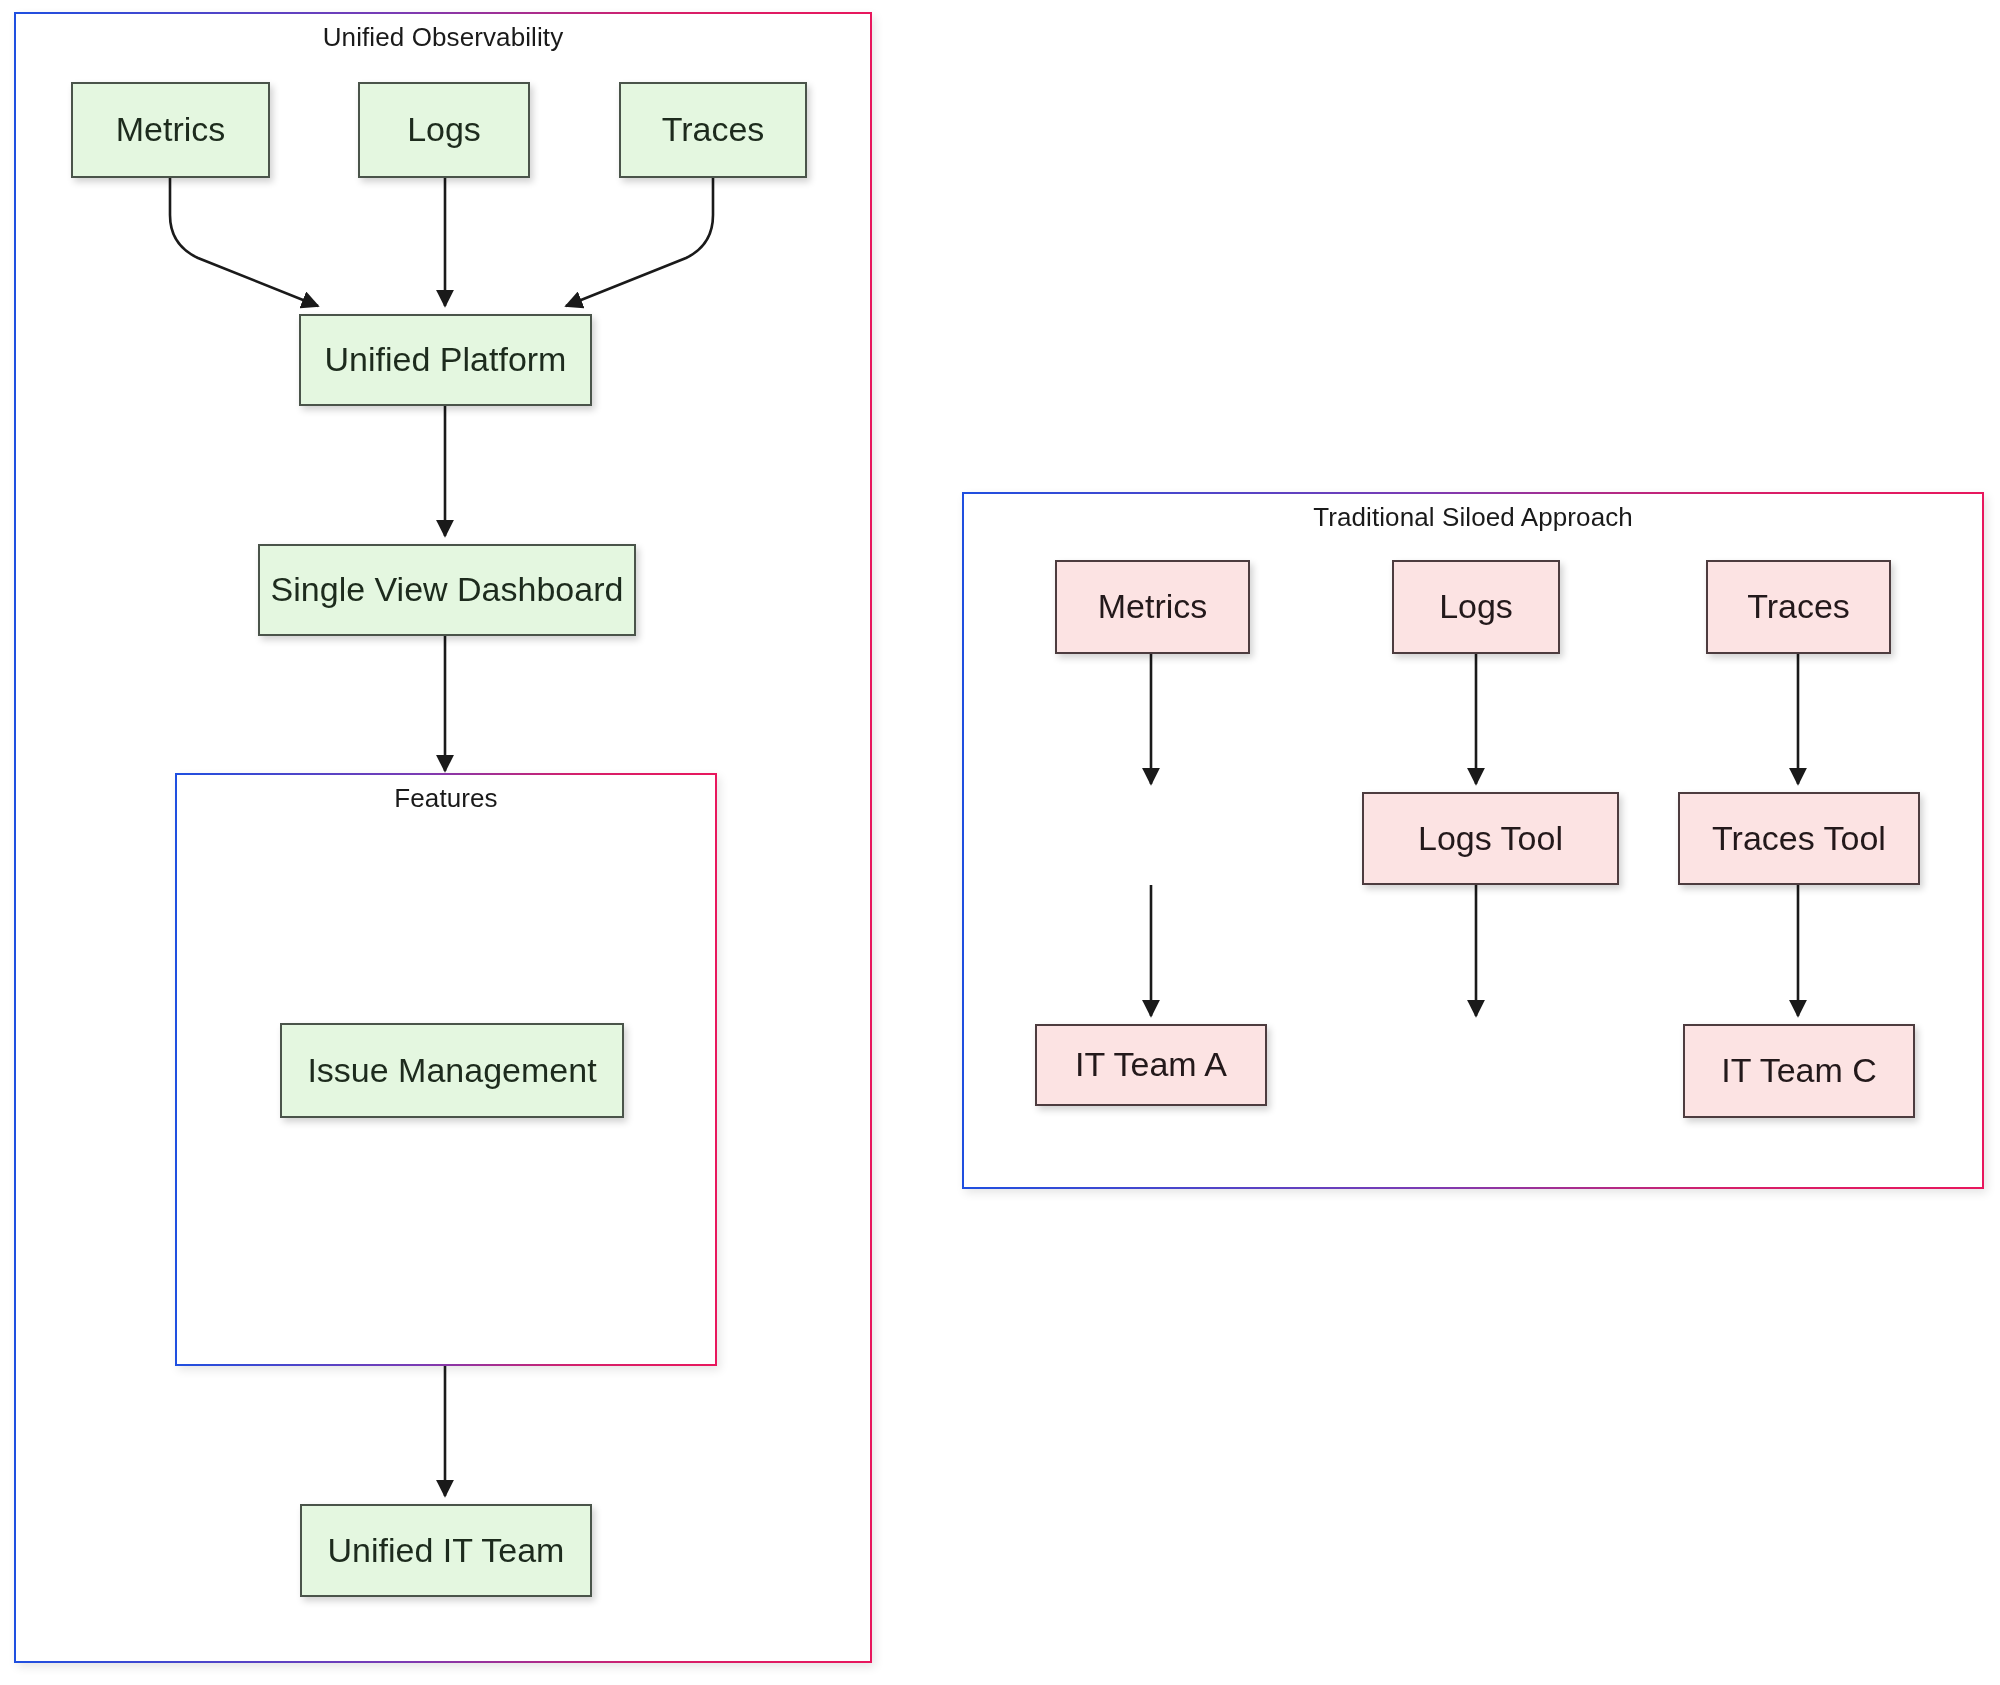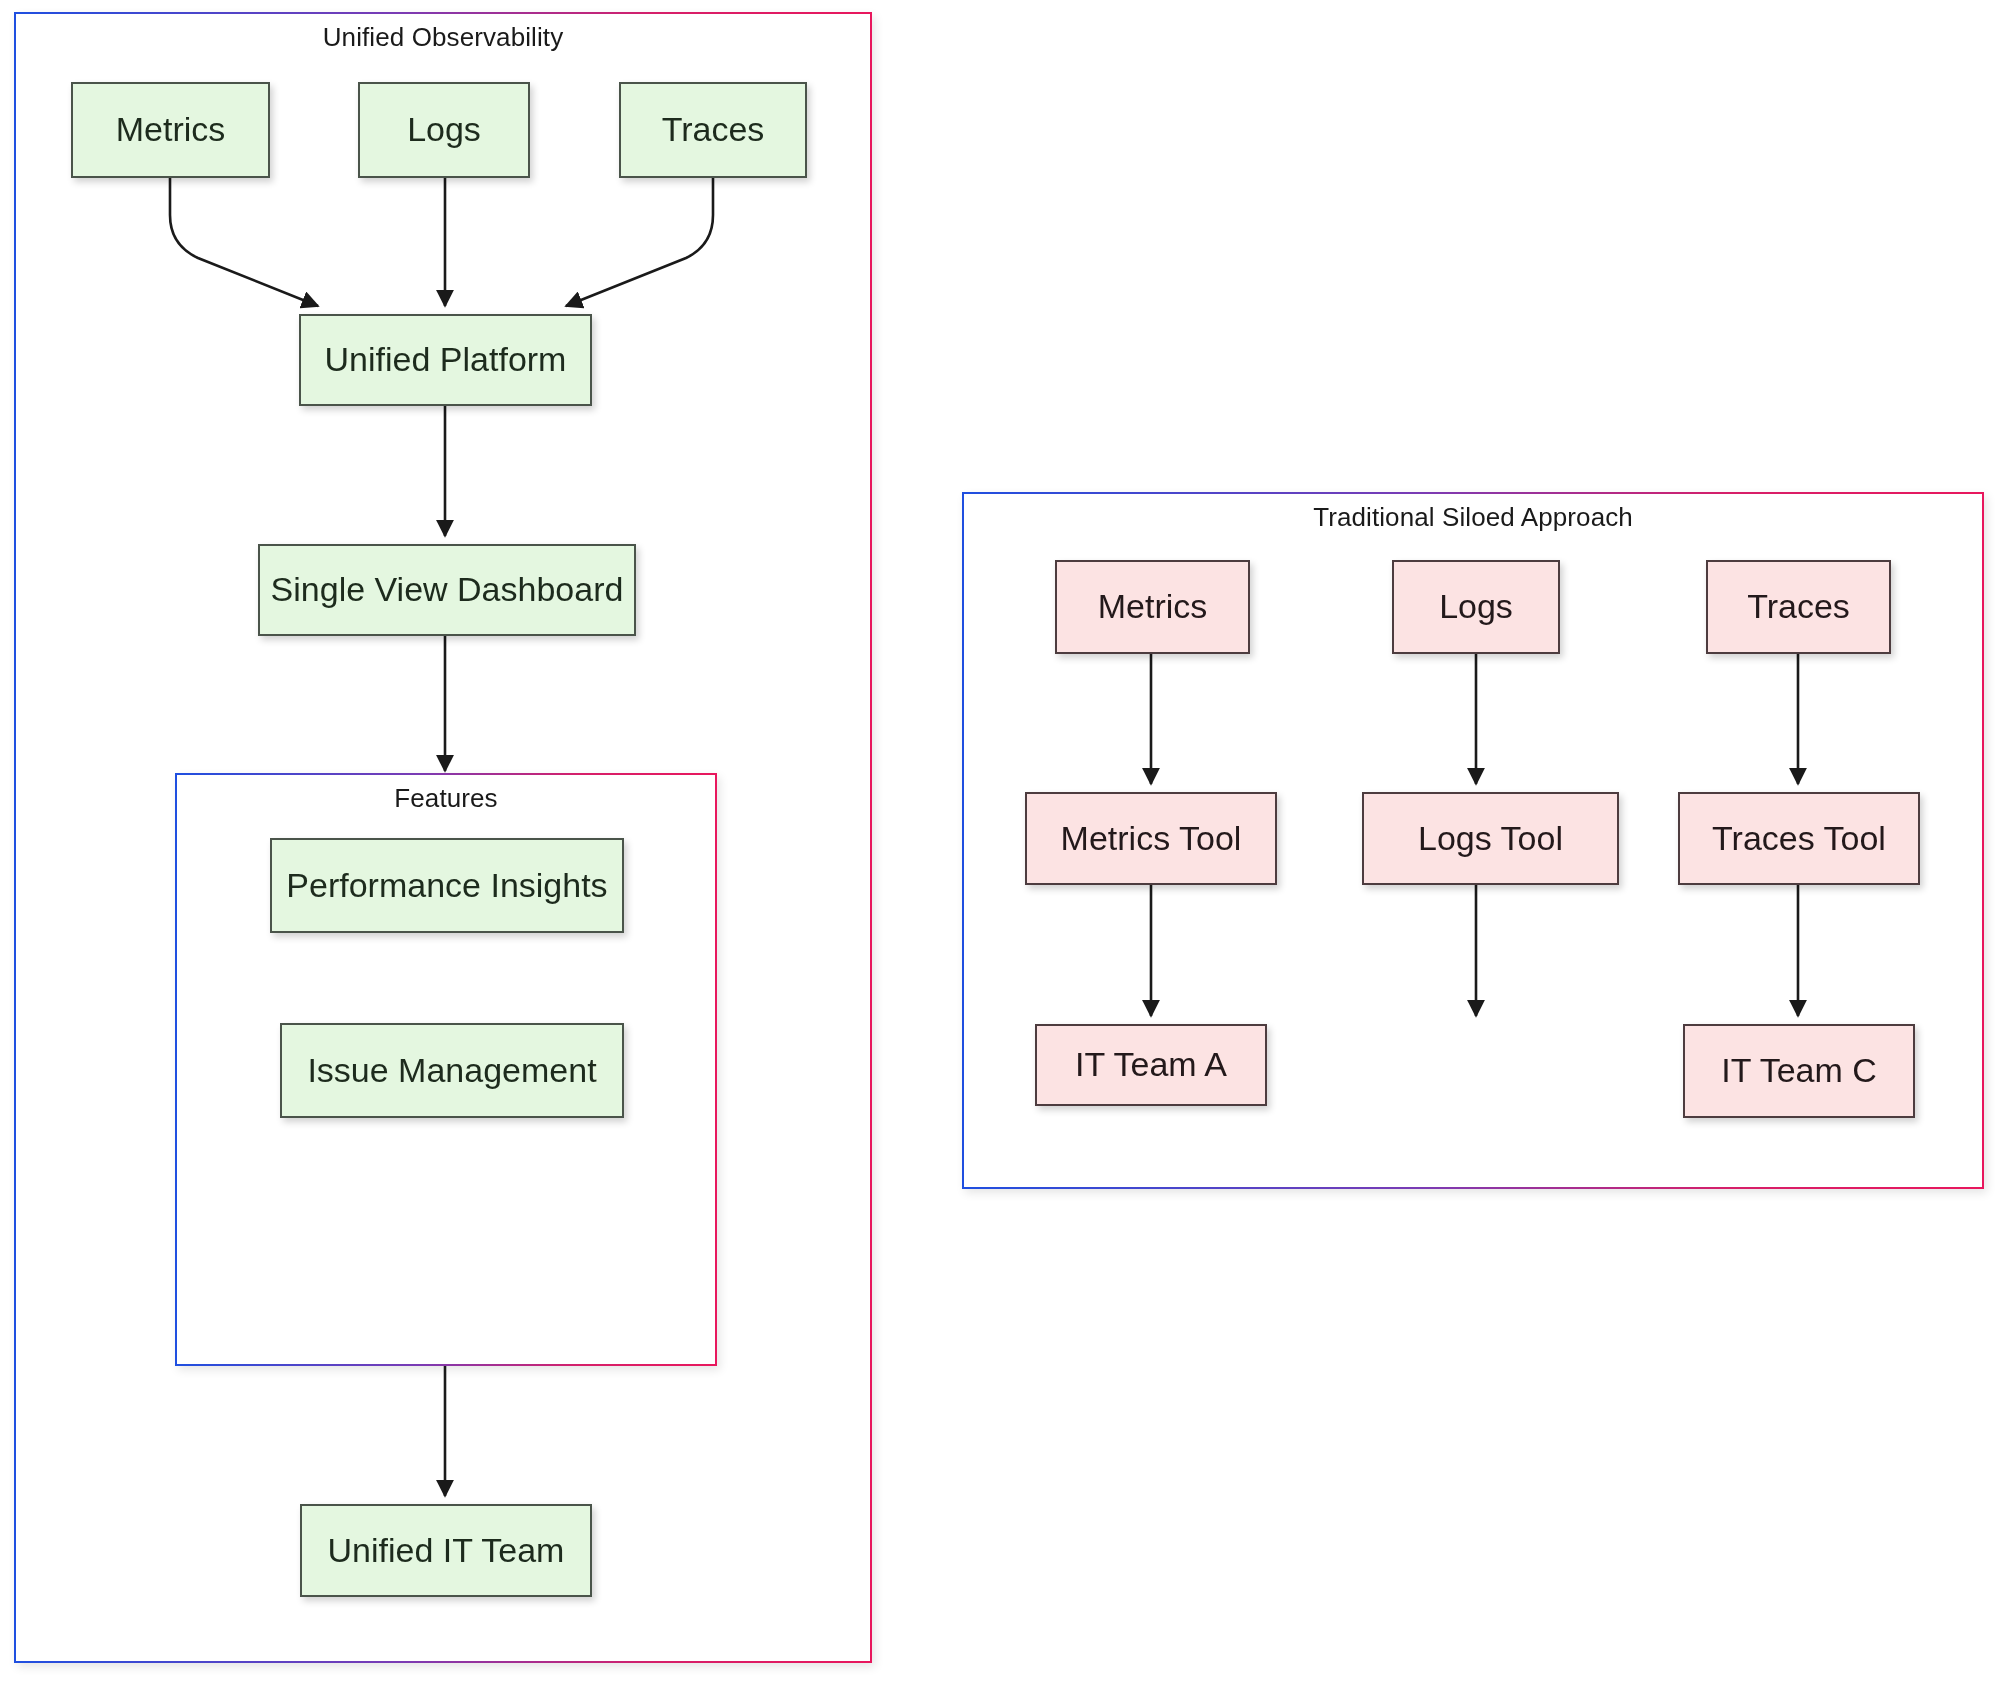--- a/index.html
+++ b/index.html
@@ -116,34 +116,32 @@
   <div class="node green" style="left:71px; top:82px; width:199px; height:96px;">Metrics</div>
 
   <div class="node green" style="left:358px; top:82px; width:172px; height:96px;">Logs</div>
 
   <div class="node green" style="left:619px; top:82px; width:188px; height:96px;">Traces</div>
 
   <div class="node green" style="left:299px; top:314px; width:293px; height:92px;">Unified Platform</div>
 
   <div class="node green" style="left:258px; top:544px; width:378px; height:92px;">Single View Dashboard</div>
 
-  <div class="node green" style="left:270px; top:838px; width:354px; height:95px;">Performance Insights</div>
 
   <div class="node green" style="left:280px; top:1023px; width:344px; height:95px;">Issue Management</div>
 
 
   <div class="node green" style="left:300px; top:1504px; width:292px; height:93px;">Unified IT Team</div>
 
   <div class="node pink" style="left:1055px; top:560px; width:195px; height:94px;">Metrics</div>
 
   <div class="node pink" style="left:1392px; top:560px; width:168px; height:94px;">Logs</div>
 
   <div class="node pink" style="left:1706px; top:560px; width:185px; height:94px;">Traces</div>
 
-  <div class="node pink" style="left:1025px; top:792px; width:252px; height:93px;">Metrics Tool</div>
 
   <div class="node pink" style="left:1362px; top:792px; width:257px; height:93px;">Logs Tool</div>
 
   <div class="node pink" style="left:1678px; top:792px; width:242px; height:93px;">Traces Tool</div>
 
   <div class="node pink" style="left:1035px; top:1024px; width:232px; height:82px;">IT Team A</div>
 
 
   <div class="node pink" style="left:1683px; top:1024px; width:232px; height:94px;">IT Team C</div>
 

